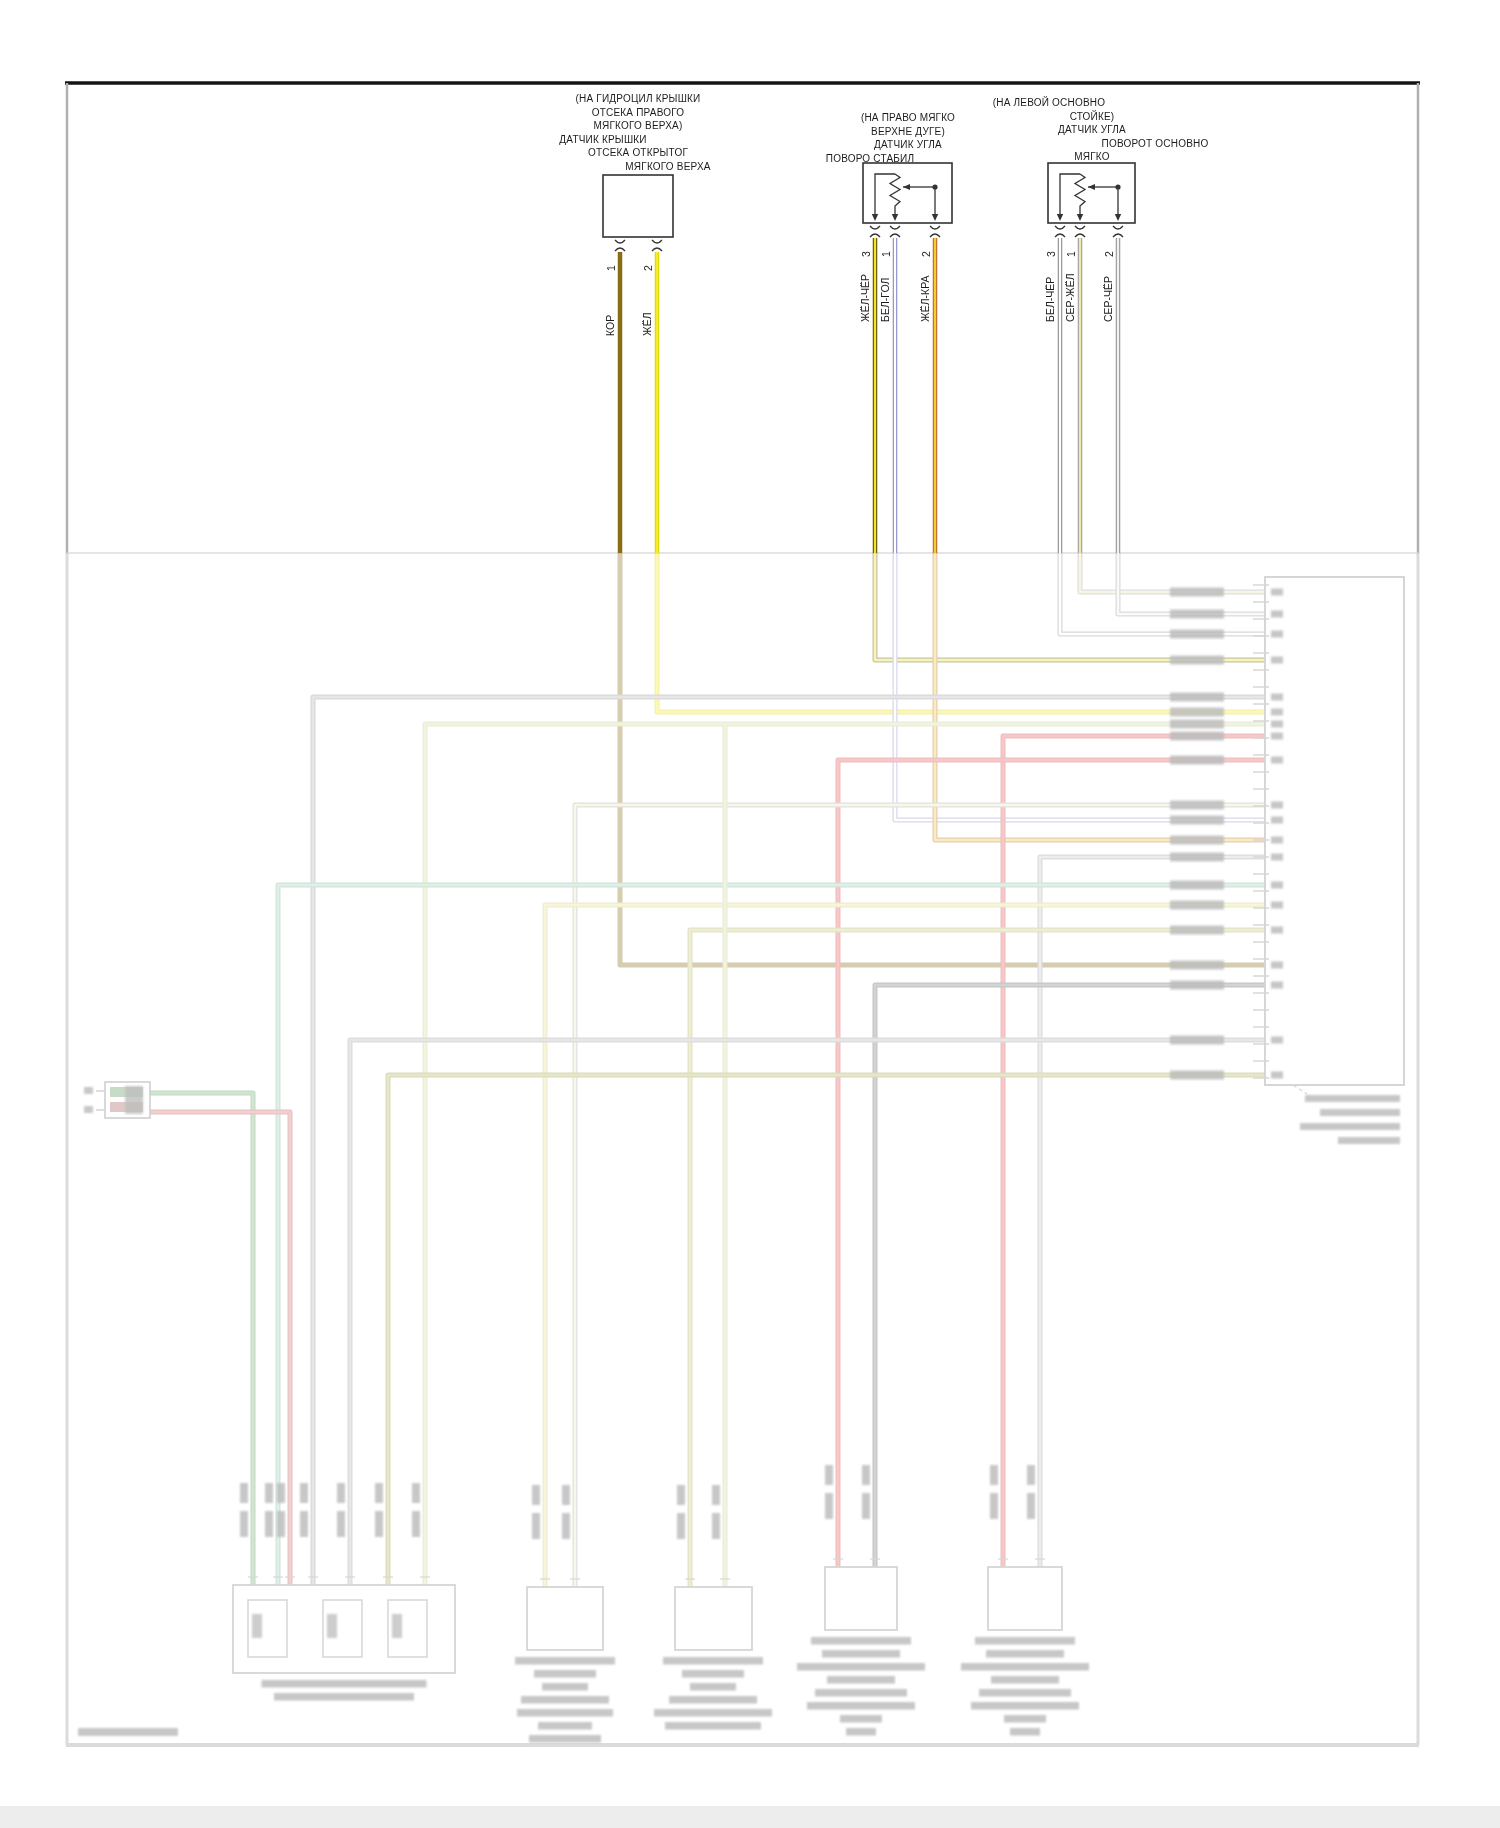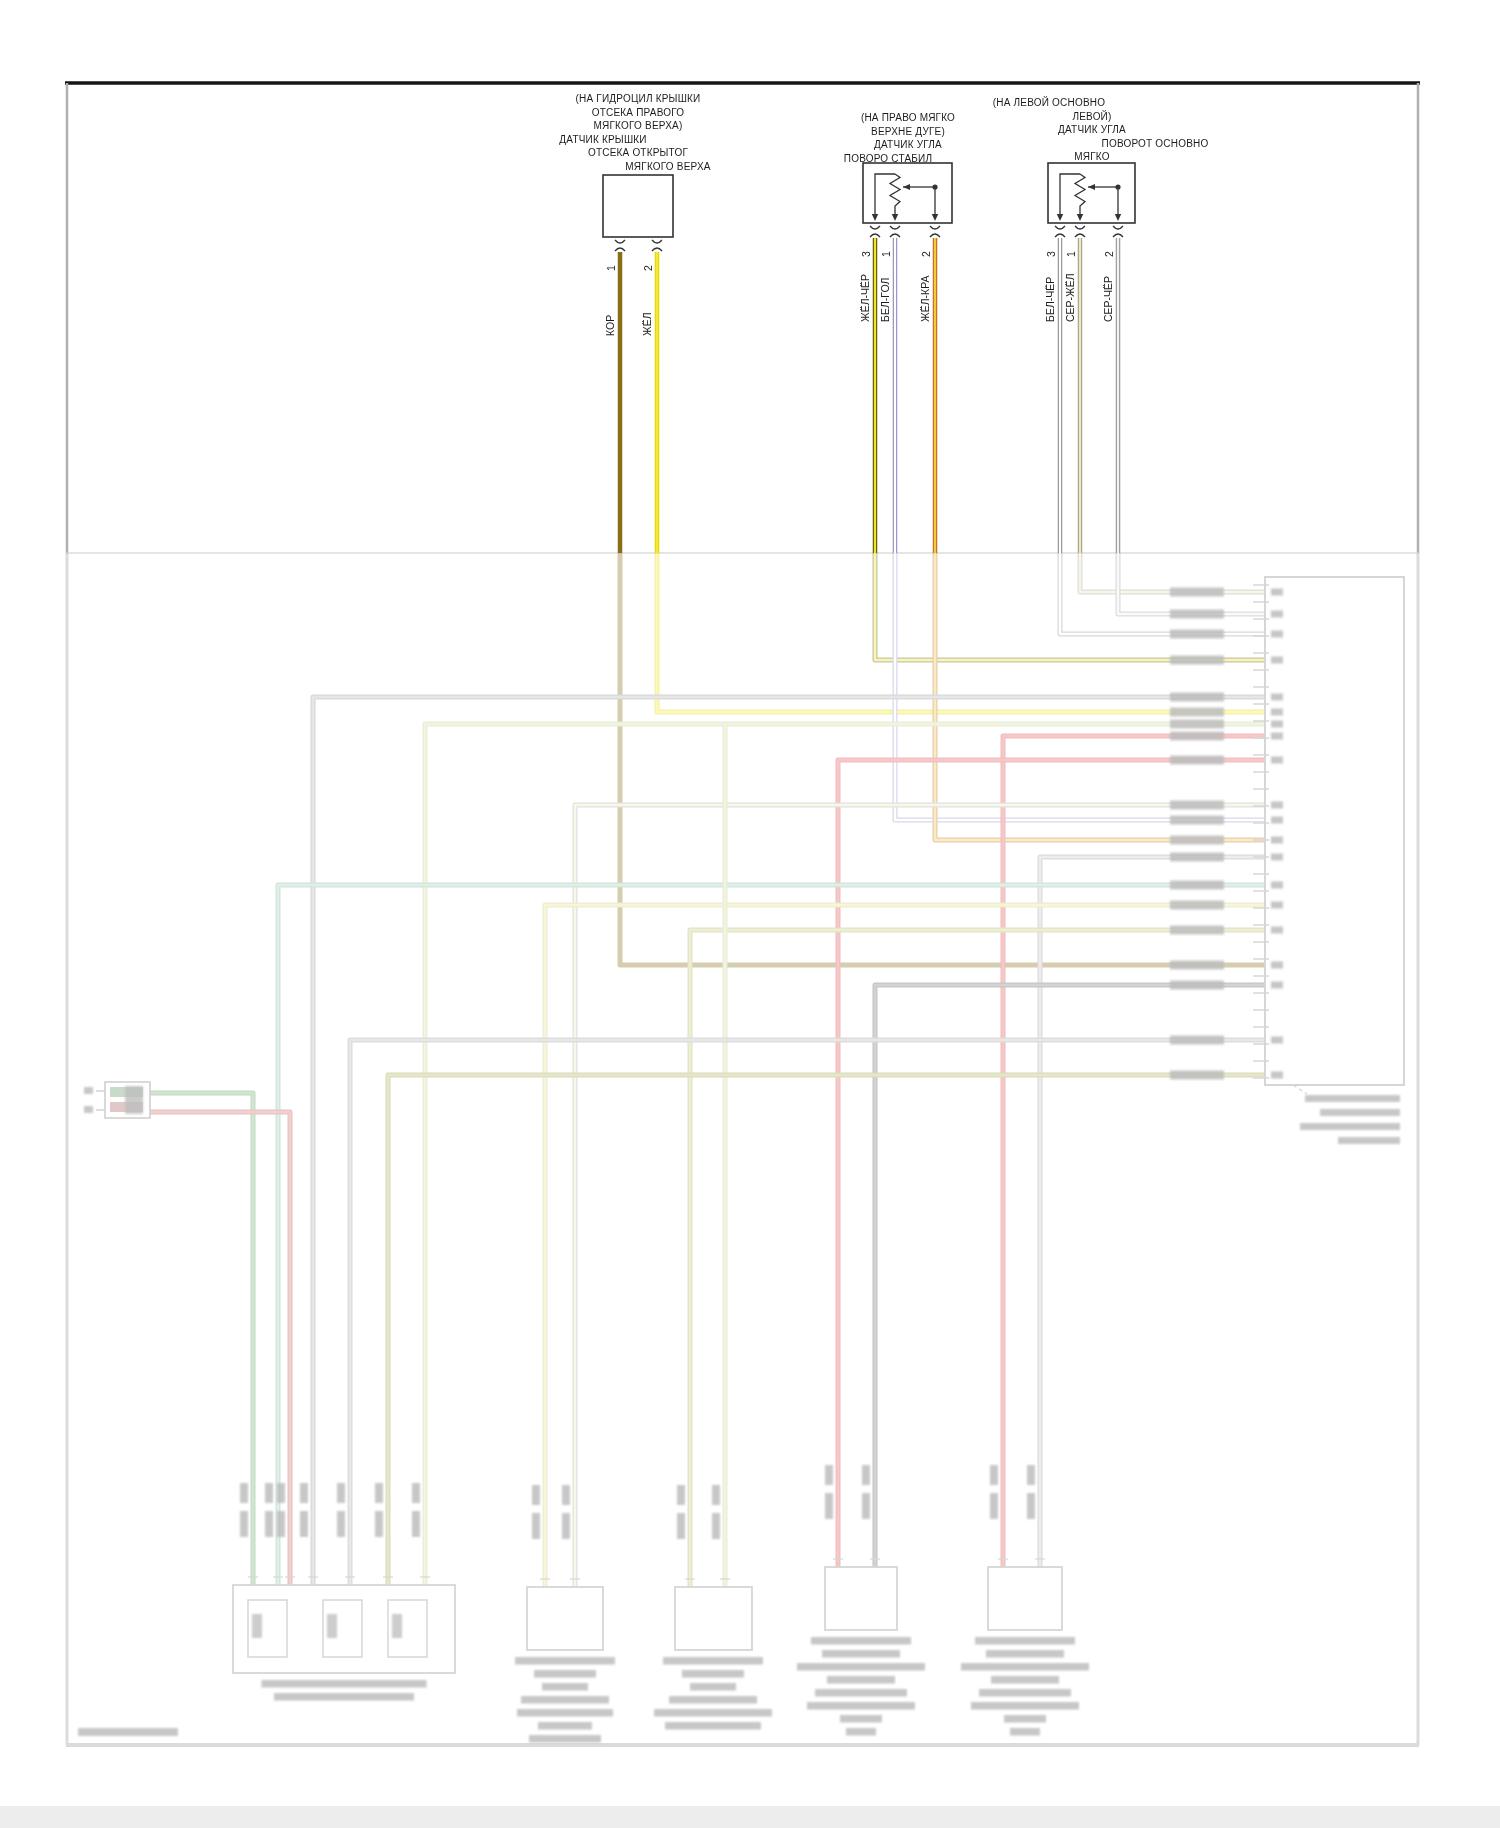--- a/index.html
+++ b/index.html
@@ -111,31 +111,31 @@
     <div class="rot" style="left: 860px; top: 257px;">3</div>
     <div class="rot" style="left: 859px; top: 322px;">ЖЁЛ-ЧЁР</div>
     <div class="rot" style="left: 880px; top: 257px;">1</div>
     <div class="rot" style="left: 879px; top: 322px;">БЕЛ-ГОЛ</div>
     <div class="rot" style="left: 920px; top: 257px;">2</div>
     <div class="rot" style="left: 919px; top: 322px;">ЖЁЛ-КРА</div>
     <div style="position: absolute; left: 0px; top: 0px;">
       <div class="lbl" style="left: 908px; top: 111px;">(НА ПРАВО МЯГКО</div>
       <div class="lbl" style="left: 908px; top: 124.5px;">ВЕРХНЕ ДУГЕ)</div>
       <div class="lbl" style="left: 908px; top: 138px;">ДАТЧИК УГЛА</div>
-      <div class="lbl" style="left: 888px; top: 151.5px;">ПОВОРО СТАБИЛ</div>
+      <div class="lbl" style="left: 870px; top: 151.5px;">ПОВОРО СТАБИЛ</div>
     </div>
     <div class="rot" style="left: 1045px; top: 257px;">3</div>
     <div class="rot" style="left: 1044px; top: 322px;">БЕЛ-ЧЁР</div>
     <div class="rot" style="left: 1065px; top: 257px;">1</div>
     <div class="rot" style="left: 1064px; top: 322px;">СЕР-ЖЁЛ</div>
     <div class="rot" style="left: 1103px; top: 257px;">2</div>
     <div class="rot" style="left: 1102px; top: 322px;">СЕР-ЧЁР</div>
     <div style="position: absolute; left: 0px; top: 0px;">
       <div class="lbl" style="left: 1049px; top: 96px;">(НА ЛЕВОЙ ОСНОВНО</div>
-      <div class="lbl" style="left: 1092px; top: 109.5px;">ЛЕВОЙ)</div>
+      <div class="lbl" style="left: 1092px; top: 109.5px;">СТОЙКЕ)</div>
       <div class="lbl" style="left: 1092px; top: 123px;">ДАТЧИК УГЛА</div>
       <div class="lbl" style="left: 1124px; top: 136.5px; margin-left: 31px;">ПОВОРОТ ОСНОВНО</div>
       <div class="lbl" style="left: 1092px; top: 150px;">МЯГКО</div>
     </div>
     <div class="faded" style="opacity: 0.34;">
       <svg class="layer" width="1500" height="1828">
         <defs>
           <filter id="fb" x="-40%" y="-80%" width="180%" height="260%">
             <feGaussianBlur stdDeviation="1.3"></feGaussianBlur>
           </filter>

